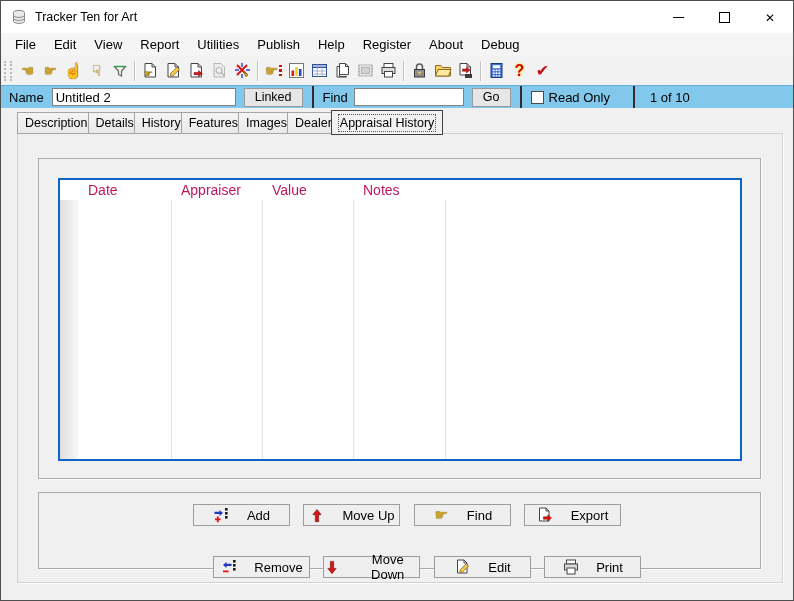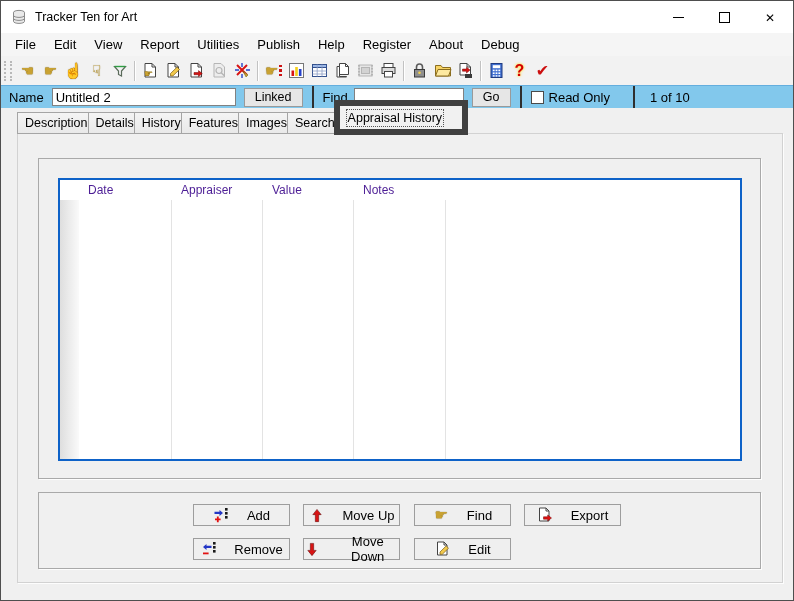--- a/index.html
+++ b/index.html
@@ -50,45 +50,45 @@
   .cb{width:13px;height:13px;background:#fff;border:1px solid #4a4a4a;margin:0 5px 0 0;appearance:none;-webkit-appearance:none;}
   .cb-wrap{display:flex;align-items:center;margin-right:14px;}
   .rec-pos{margin-left:6px;}
 
   
   .content{position:absolute;left:0;top:107px;right:0;bottom:0;background:#f0f0f0;}
   .tabstrip{position:absolute;left:16px;top:5px;height:21px;display:flex;align-items:flex-end;z-index:2;}
   .tab{font-size:12.5px;padding:3px 0 3px 7px;background:linear-gradient(#f4f4f4,#e9e9e9);
        border:1px solid #a5a5a5;border-right:none;color:#000;}
   .tab:last-child{border-right:1px solid #a5a5a5;}
-  .tab.selected{background:#f1f1f1;padding:5px 20px 4px 8px;border:6px solid #404040;margin-left:-1px;position:relative;top:1px;}
+  .tab.selected{background:#f1f1f1;padding:5px 8px 4px 8px;border:1px solid #404040;margin-left:-1px;position:relative;top:1px;}
   .tab.selected .foc{outline:1px dotted #555;outline-offset:1px;}
   .tabpanel{position:absolute;left:16px;top:25px;width:766px;height:450px;background:#f0f0f0;
             border:1px solid #d2d2d2;box-shadow:1px 1px 0 #fdfdfd;box-sizing:border-box;z-index:1;}
 
   .groupbox{position:absolute;border:1px solid #a9a9a9;box-shadow:1px 1px 0 #fdfdfd;box-sizing:border-box;}
   .gb-table{left:20px;top:24px;width:723px;height:321px;}
   .gb-actions{left:20px;top:358px;width:723px;height:77px;}
 
   
   .apptable{position:absolute;left:19px;top:19px;width:684px;height:283px;border:2px solid #0e62c8;
             background:#fff;box-sizing:border-box;}
   .thead{display:flex;height:20px;align-items:center;}
-  .th{font-size:12px;color:#4c1d95;padding-left:8px;box-sizing:border-box;}
+  .th{font-size:14px;color:#be185d;padding-left:8px;box-sizing:border-box;}
   .cg{width:20px;padding:0;}
   .c1{width:93px;}.c2{width:91px;}.c3{width:91px;}.c4{width:92px;}
   .tbody{position:absolute;left:0;top:20px;right:0;bottom:0;}
   .gutter{position:absolute;left:0;top:0;bottom:0;width:19px;background:linear-gradient(to right,#dedede,#fafafa);}
   .vline{position:absolute;top:0;bottom:0;width:1px;background:#e3e3e3;}
   .vl1{left:111px;}.vl2{left:202px;}.vl3{left:293px;}.vl4{left:385px;}
 
   
   .abtn{position:absolute;width:97px;height:22px;background:#efefef;border:1px solid #9d9d9d;
         display:flex;align-items:center;justify-content:center;gap:17px;font-family:inherit;font-size:13px;color:#000;padding:0;}
-  .r1{top:11px;}.r2{top:45px;}
+  .r1{top:11px;}.r2{top:63px;margin-left:20px;}
   .p1{left:154px;}.p2{left:264px;}.p3{left:375px;}.p4{left:485px;}
   .bicon{width:17px;height:16px;display:flex;align-items:center;justify-content:center;}
   .g-find-hand::before{content:"\261B";font-size:15px;color:#c9a232;text-shadow:0 0 1px #6b5410;}
 </style>
 </head>
 <body>
 
 <div class="window">
 
   <div class="titlebar">
@@ -282,21 +282,21 @@
     <span class="rec-pos">1 of 10</span>
   </div>
 
   <div class="content">
     <div class="tabstrip">
       <span class="tab"><span class="foc">Description</span></span>
       <span class="tab"><span class="foc">Details</span></span>
       <span class="tab"><span class="foc">History</span></span>
       <span class="tab"><span class="foc">Features</span></span>
       <span class="tab"><span class="foc">Images</span></span>
-      <span class="tab"><span class="foc">Search</span></span>
+      <span class="tab"><span class="foc">Dealer</span></span>
       <span class="tab selected"><span class="foc">Appraisal History</span></span>
     </div>
 
     <div class="tabpanel">
 
       <div class="groupbox gb-table">
         <div class="apptable">
           <div class="thead">
             <div class="th cg"></div>
             <div class="th c1">Date</div>
@@ -377,18 +377,28 @@
         <button class="abtn r2 p3">
           <span class="bicon">
             <svg width="16" height="16" viewBox="0 0 16 16">
                 <path d="M2.5 1h6.5l3 3v10H2.5z" fill="#fff" stroke="#444"></path>
                 <path d="M9 1v3h3" fill="none" stroke="#444"></path>
                 <path d="M13.5 7.2l-2.3-2.3L5 11v2.3h2.3z" fill="#f2c94c" stroke="#7a5c16" stroke-width="0.7"></path>
               </svg>
           </span>
           <span>Edit</span>
         </button>
+        <button class="abtn r2 p4">
+          <span class="bicon">
+            <svg width="16" height="16" viewBox="0 0 16 16">
+                <rect x="3.5" y="1" width="9" height="4" fill="#fff" stroke="#444"></rect>
+                <rect x="1.5" y="5" width="13" height="6" fill="#dcdcdc" stroke="#444"></rect>
+                <rect x="4" y="9" width="8" height="6" fill="#fff" stroke="#444"></rect>
+              </svg>
+          </span>
+          <span>Print</span>
+        </button>
       </div>
 
     </div>
   </div>
 
 </div>
 
 </body></html>

